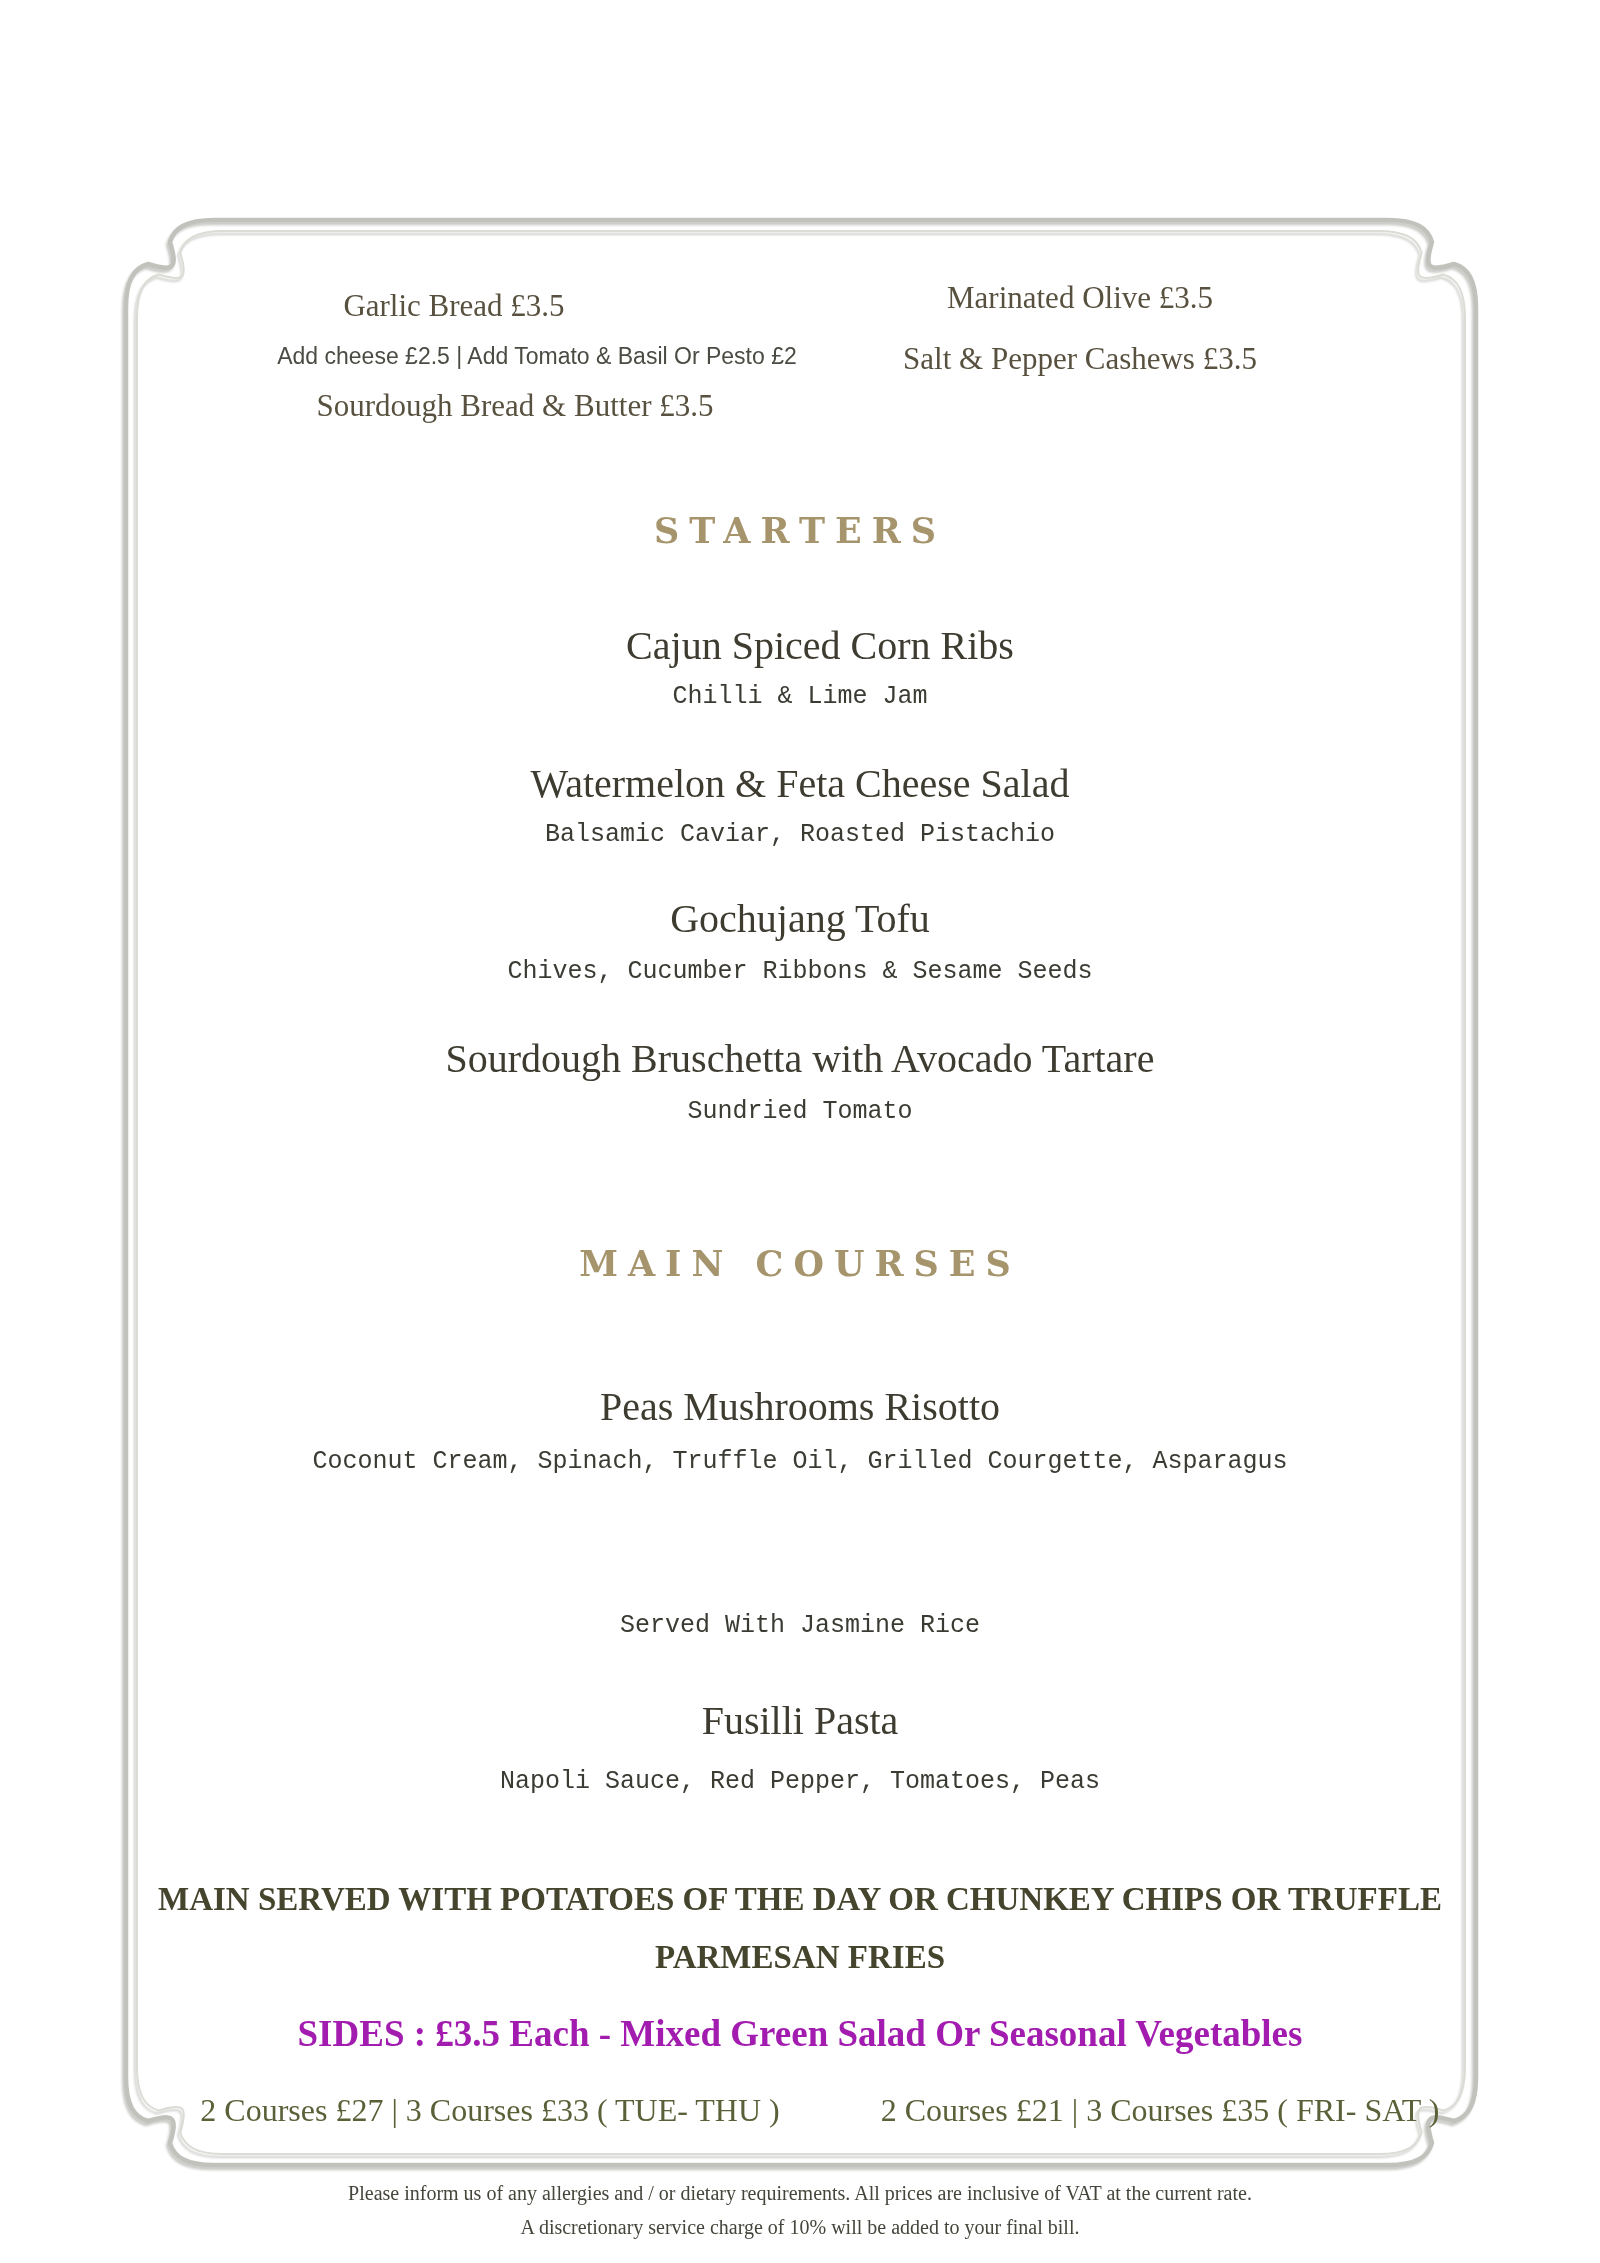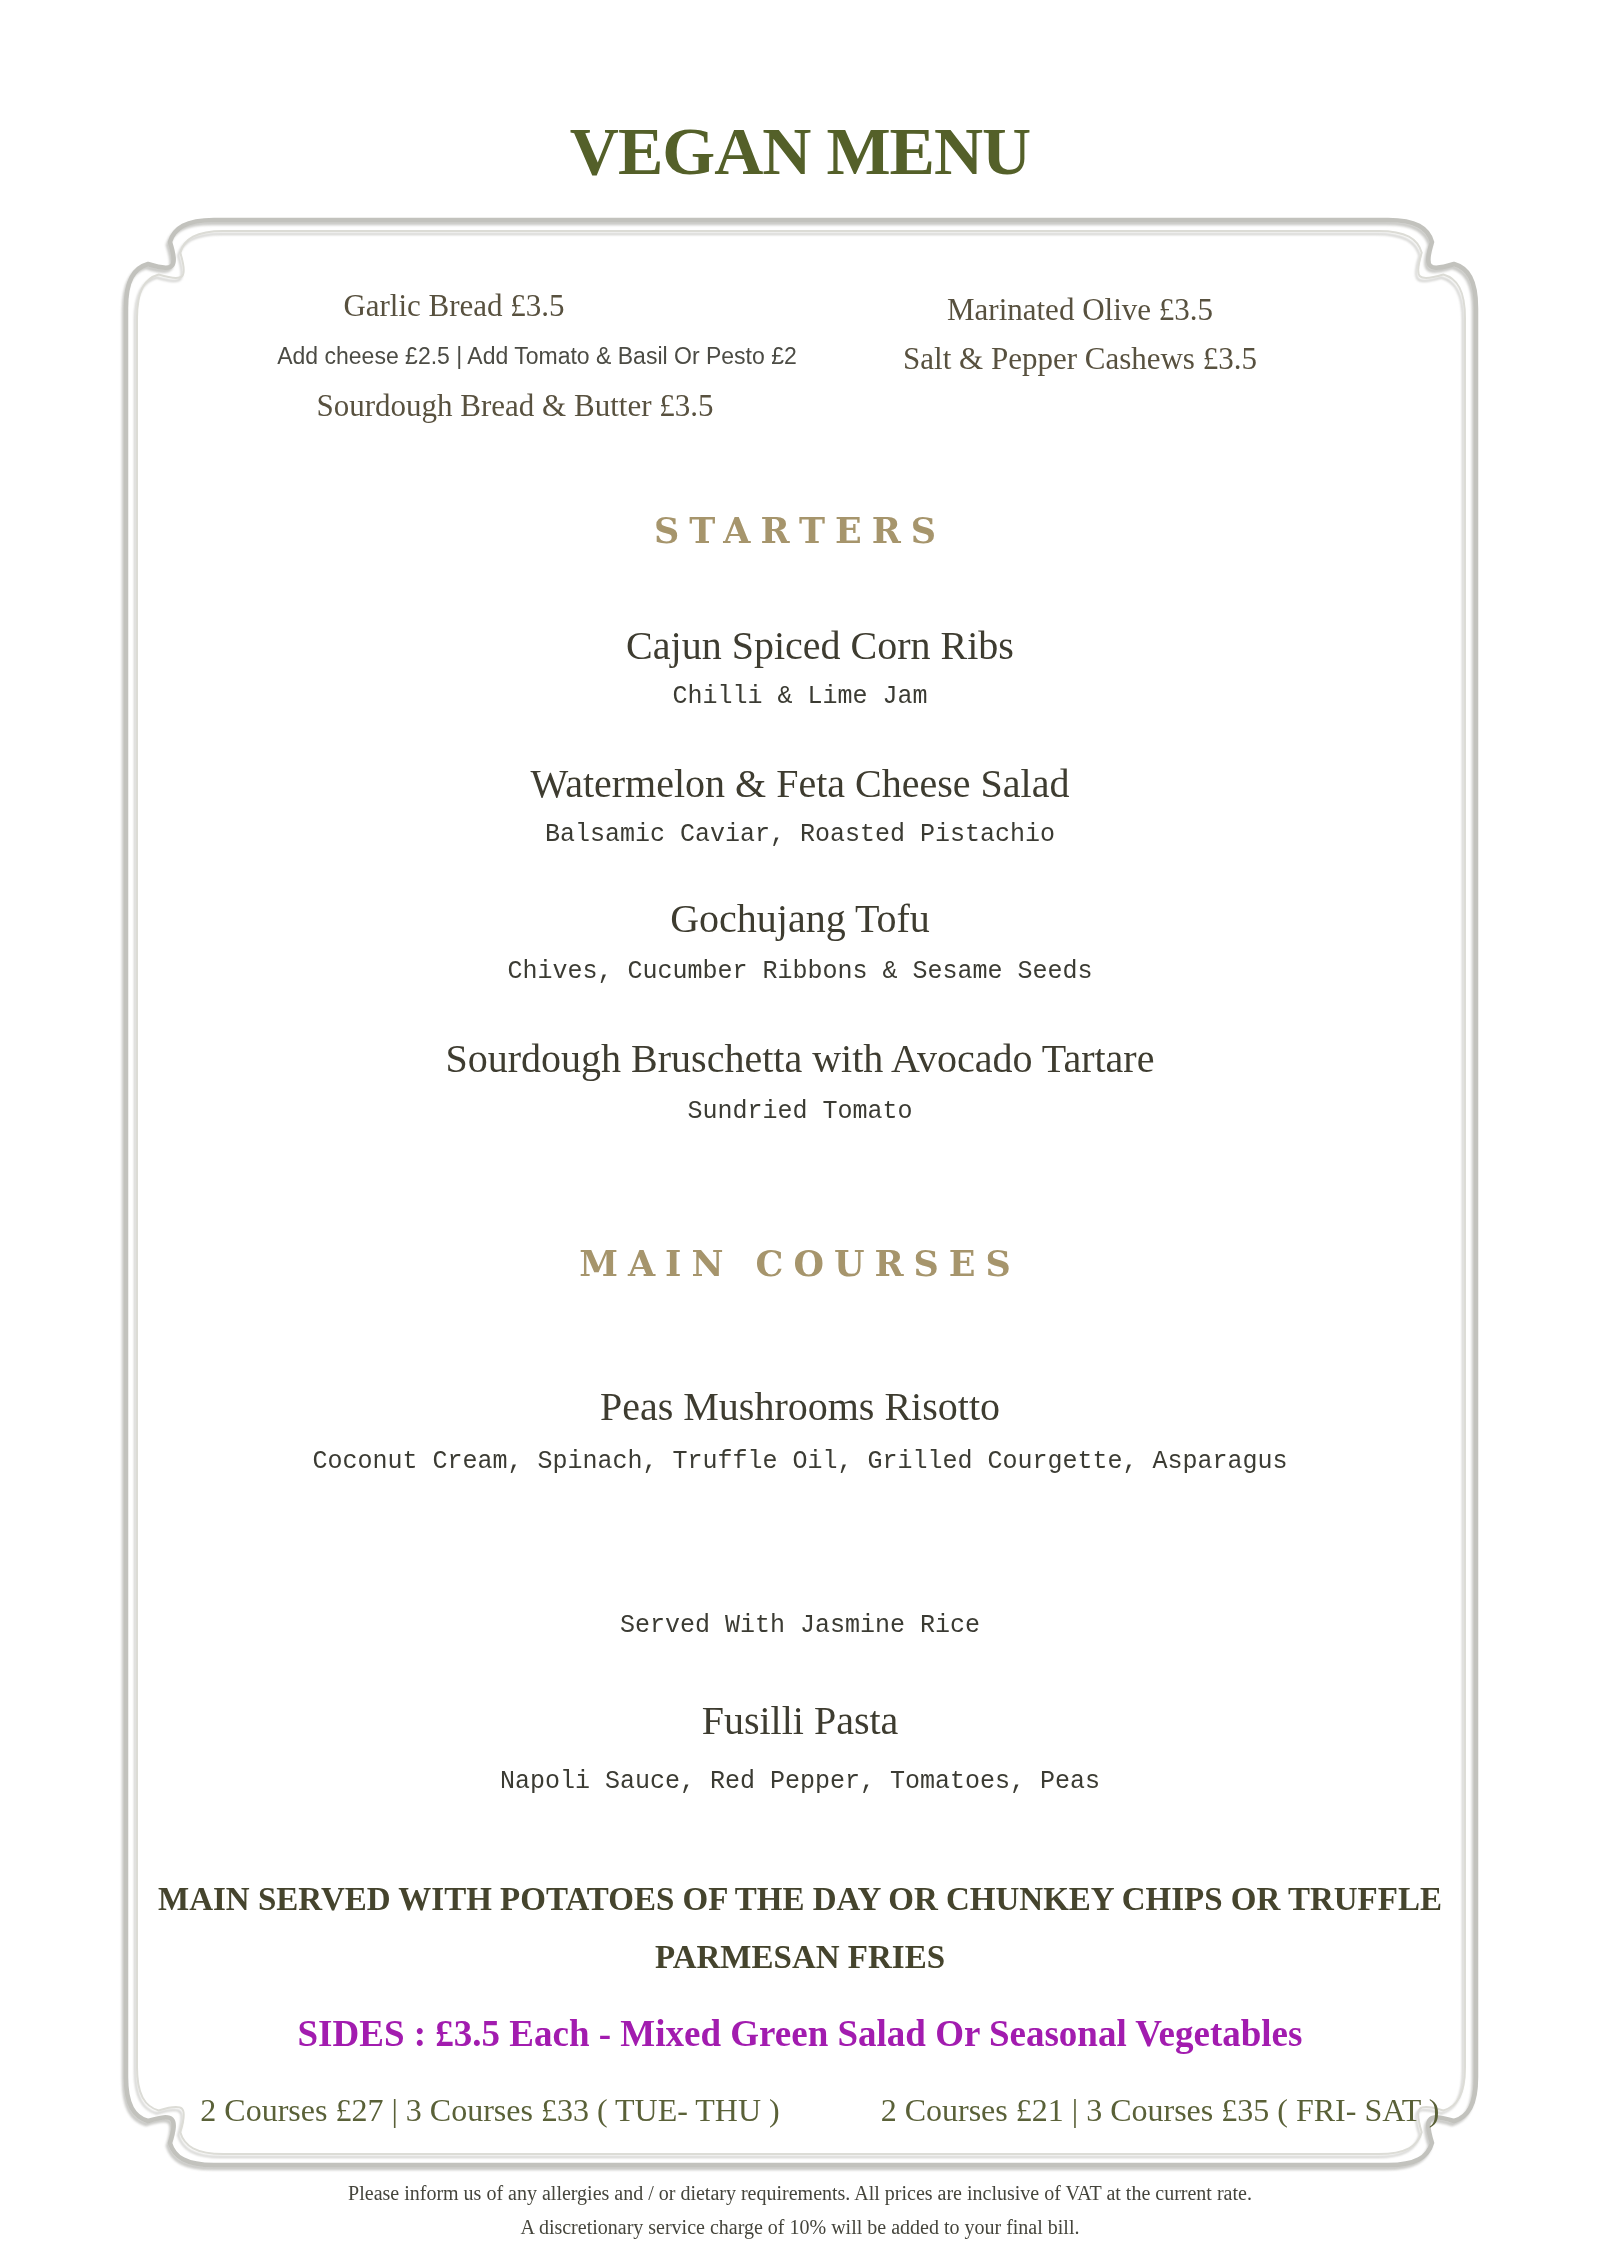--- a/index.html
+++ b/index.html
@@ -16,21 +16,21 @@
          filter:drop-shadow(-2px 3px 1px rgba(140,140,134,0.45));}
 
   
   .nib-serif{font-size:31px;color:#58513f;}
   .nib-sans{font-size:23px;color:#4b4b44;font-family:"Liberation Sans",sans-serif;}
   .col-left{left:150px;right:auto;width:700px;}
   .col-right{left:880px;right:auto;width:400px;}
   .nib-garlic{top:288px;transform:translateX(-46px);}
   .nib-add{top:343px;transform:translateX(37px);}
   .nib-sour{top:388px;transform:translateX(15px);}
-  .nib-olive{top:292px;text-align:center;}
+  .nib-olive{top:280px;text-align:center;}
   .nib-cashew{top:341px;}
 
   
   .section-heading{font-size:35px;font-weight:bold;letter-spacing:10px;color:#a6956c;
                    font-family:"DejaVu Serif","Liberation Serif",serif;}
   .h-starters{top:510px;}
   .h-mains{top:1243px;}
 
   
   .dish{font-size:40px;font-weight:500;color:#3e3c30;}
@@ -53,21 +53,20 @@
   .price-right{top:2092px;left:850px;right:auto;width:620px;font-size:32px;color:#5a6138;}
 
   
   .footer{top:2176px;font-size:20px;color:#45453c;line-height:34px;}
 </style>
 </head>
 <body>
 
 <div class="page">
 
-  <h1 class="abs title">VEGAN MENU</h1>
 
   <svg class="frame" viewBox="0 0 1350 1945" preserveAspectRatio="none" aria-hidden="true">
     <path d="M 0,88 C 0,60 8,48 22,44 C 48,52 52,48 44,22 C 48,8 60,0 88,0
          H 1262 C 1290,0 1302,8 1306,22 C 1298,48 1302,52 1328,44 C 1342,48 1350,60 1350,88
          V 1857 C 1350,1885 1342,1897 1328,1901 C 1302,1893 1298,1897 1306,1923 C 1302,1937 1290,1945 1262,1945
          H 88 C 60,1945 48,1937 44,1923 C 52,1897 48,1893 22,1901 C 8,1897 0,1885 0,1857 Z" fill="none" stroke="#c2c2bd" stroke-width="4.5" vector-effect="non-scaling-stroke"></path>
     <path transform="translate(11,11) scale(0.98370,0.98869)" d="M 0,88 C 0,60 8,48 22,44 C 48,52 52,48 44,22 C 48,8 60,0 88,0
          H 1262 C 1290,0 1302,8 1306,22 C 1298,48 1302,52 1328,44 C 1342,48 1350,60 1350,88
          V 1857 C 1350,1885 1342,1897 1328,1901 C 1302,1893 1298,1897 1306,1923 C 1302,1937 1290,1945 1262,1945
          H 88 C 60,1945 48,1937 44,1923 C 52,1897 48,1893 22,1901 C 8,1897 0,1885 0,1857 Z" fill="none" stroke="#dcdcd6" stroke-width="2" vector-effect="non-scaling-stroke"></path>

